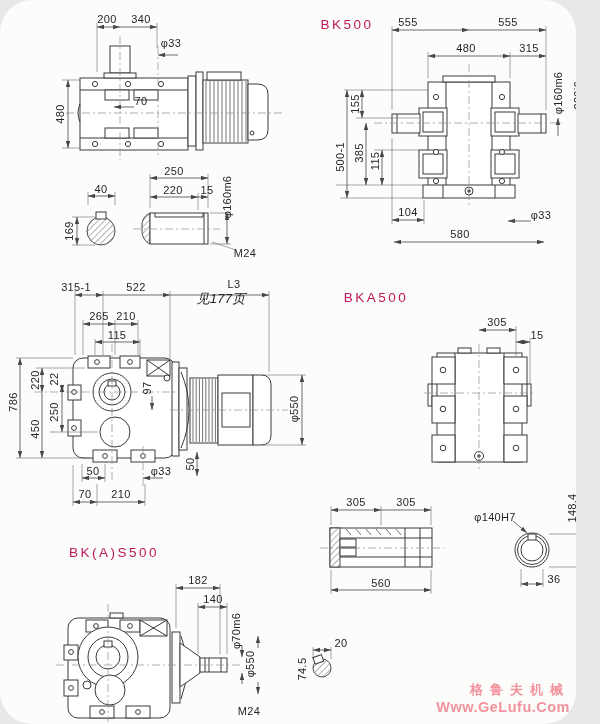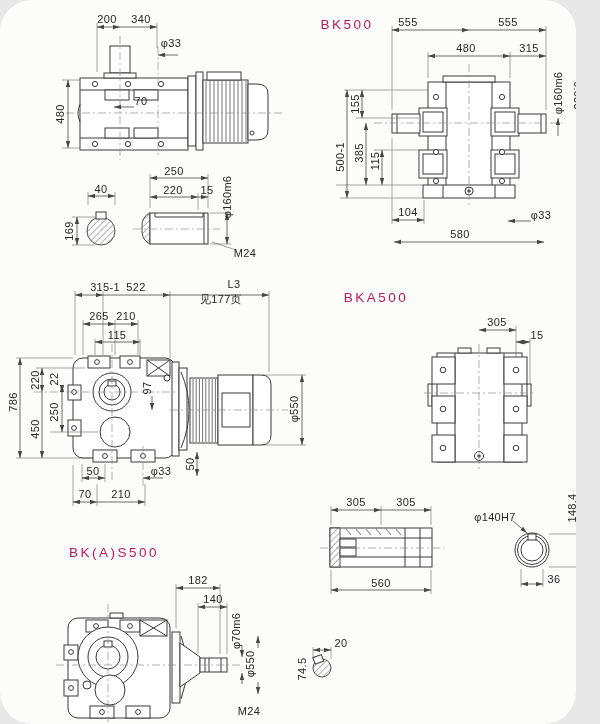--- a/index.html
+++ b/index.html
@@ -11,21 +11,21 @@
   .sw  {stroke:#3a3a3a;stroke-width:1;fill:#ffffff;}
   .sh  {stroke:#3a3a3a;stroke-width:0.9;fill:url(#hatch);}
   .fin {stroke:#3a3a3a;stroke-width:0.7;fill:none;}
   .d   {stroke:#474747;stroke-width:0.8;fill:none;}
   .e   {stroke:#6a6a6a;stroke-width:0.6;fill:none;}
   .cl  {stroke:#8f8f8f;stroke-width:0.7;fill:none;stroke-dasharray:8 3 2 3;}
   
   .lbl{position:absolute;transform:translate(-50%,-50%);font-size:11px;white-space:nowrap;
        letter-spacing:0.3px;color:#262626;}
   .lbl.v{transform:translate(-50%,-50%) rotate(-90deg);}
-  .lbl.sm{font-size:11px;}
+  .lbl.sm{font-size:13px;font-style:italic;}
   .title{position:absolute;transform:translate(-50%,-50%);font-size:13.5px;letter-spacing:2.5px;
          color:#be185d;white-space:nowrap;}
   .wm{position:absolute;right:6px;bottom:8px;text-align:right;font-weight:bold;line-height:1.25;}
   .wm .l1{font-size:13px;letter-spacing:7px;}
   .wm .l2{font-size:14.5px;letter-spacing:0.5px;}
 </style>
 </head>
 <body>
 
 <div class="page">
@@ -390,21 +390,21 @@
 <span class="lbl" style="left:460px;top:234px">580</span>
 
 <span class="lbl" style="left:101px;top:189px">40</span>
 <span class="lbl" style="left:174px;top:171px">250</span>
 <span class="lbl" style="left:173px;top:190px">220</span>
 <span class="lbl" style="left:207px;top:190px">15</span>
 <span class="lbl v" style="left:227px;top:197px">φ160m6</span>
 <span class="lbl v" style="left:69px;top:231px">169</span>
 <span class="lbl" style="left:245px;top:253px">M24</span>
 
-<span class="lbl" style="left:105px;top:287px">315-1</span>
+<span class="lbl" style="left:76px;top:287px">315-1</span>
 <span class="lbl" style="left:136px;top:287px">522</span>
 <span class="lbl" style="left:234px;top:284px">L3</span>
 <span class="lbl sm" style="left:221px;top:299px">见177页</span>
 <span class="lbl" style="left:99px;top:316px">265</span>
 <span class="lbl" style="left:126px;top:316px">210</span>
 <span class="lbl" style="left:117px;top:335px">115</span>
 <span class="lbl v" style="left:13px;top:402px">786</span>
 <span class="lbl v" style="left:35px;top:380px">220</span>
 <span class="lbl v" style="left:54px;top:379px">22</span>
 <span class="lbl v" style="left:54px;top:412px">250</span>
@@ -431,14 +431,18 @@
 <span class="title" style="left:114px;top:552px">BK(A)S500</span>
 <span class="lbl" style="left:198px;top:580px">182</span>
 <span class="lbl" style="left:213px;top:599px">140</span>
 <span class="lbl v" style="left:236px;top:631px">φ70m6</span>
 <span class="lbl v" style="left:250px;top:664px">φ550</span>
 <span class="lbl" style="left:249px;top:711px">M24</span>
 
 <span class="lbl" style="left:341px;top:643px">20</span>
 <span class="lbl v" style="left:302px;top:669px">74.5</span>
 
-
+<div class="wm" style="color: rgb(242, 146, 156);">
+  <div class="l1">格鲁夫机械</div>
+  <div class="l2">Www.GeLufu.Com</div>
 </div>
 
+</div>
+
 </body></html>

